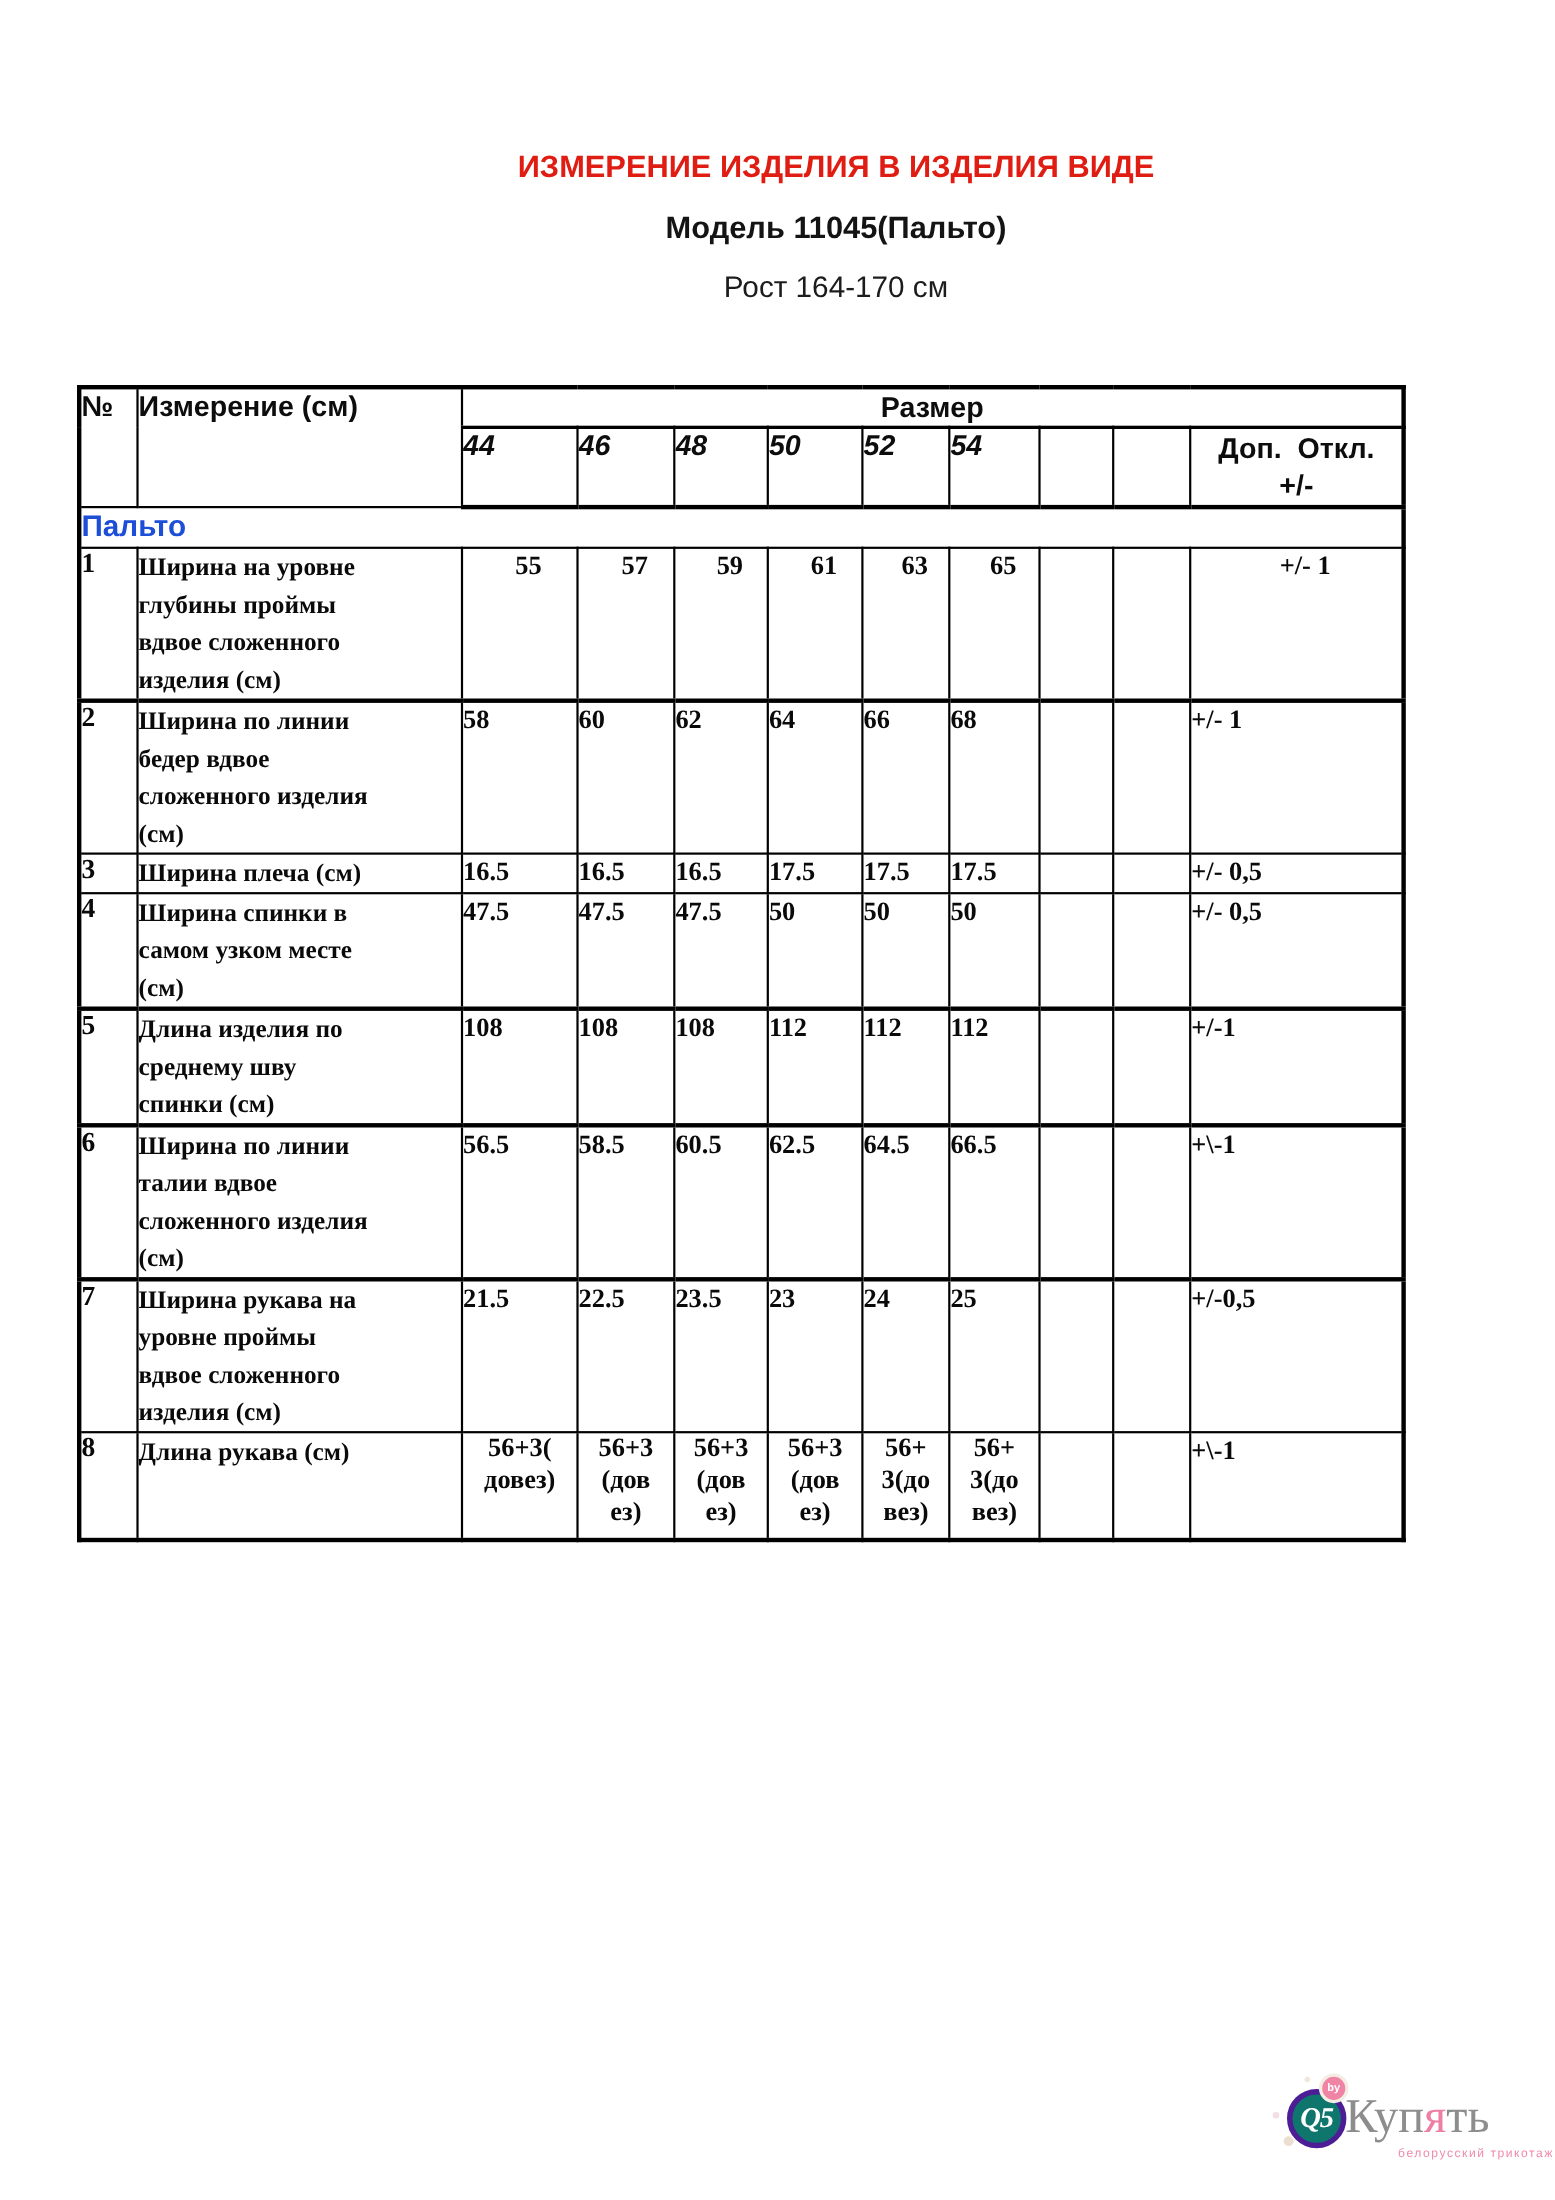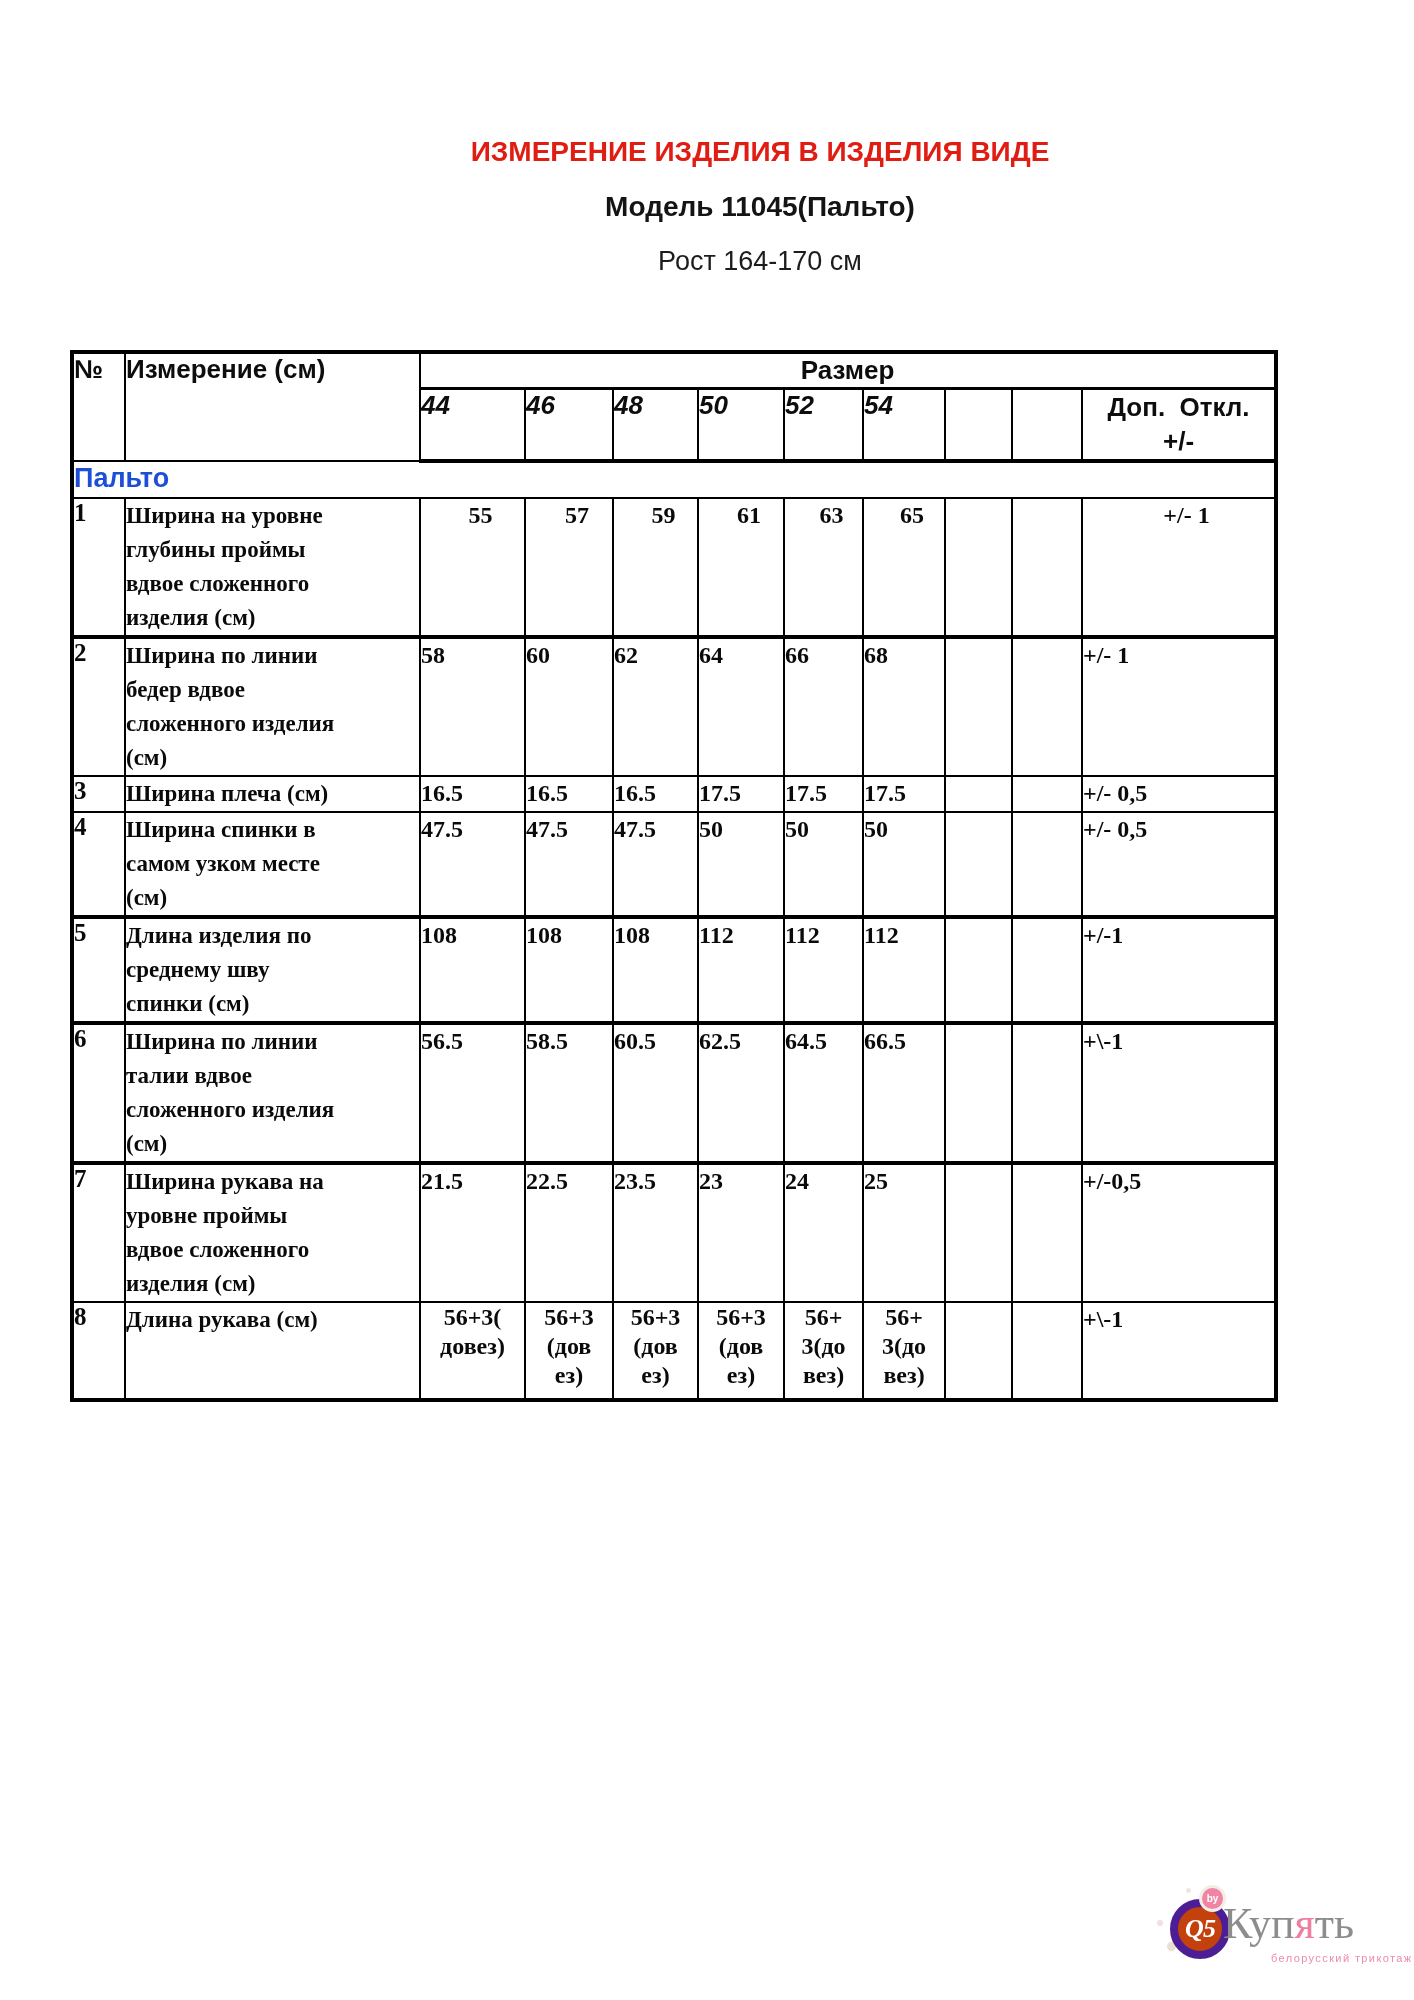--- a/index.html
+++ b/index.html
@@ -53,21 +53,21 @@
   tr.centered td.v, tr.centered td.tol{text-align:center;padding-left:16px;}
   tr.r8 td.v{line-height:29px;text-align:center;}
 
   
   .logo{position:absolute;left:1150px;top:1878px;width:260px;height:100px;}
   .logo .dot{position:absolute;border-radius:50%;}
   .logo .dot1{left:7px;top:42px;width:6px;height:6px;background:#f2dfe6;}
   .logo .dot2{left:17px;top:64px;width:9px;height:9px;background:#ecdfd2;}
   .logo .dot3{left:36px;top:10px;width:5px;height:5px;background:#f0e7dc;}
   .big-badge{position:absolute;left:20px;top:21px;width:44px;height:44px;border-radius:50%;
-             background:#c2410c;border:8px solid #4c1d95;text-align:center;
+             background:#0f766e;border:5px solid #4c1d95;text-align:center;
              font:italic 700 26px "Liberation Serif","DejaVu Serif",serif;
              color:#fff;line-height:44px;letter-spacing:-1px;}
   .by-badge{position:absolute;left:49px;top:7px;width:21px;height:21px;border-radius:50%;
             background:#ef84a5;border:3px solid #f3ede4;text-align:center;
             font:700 10px "Liberation Sans","DejaVu Sans",sans-serif;color:#fff;line-height:21px;}
   .logo-name{position:absolute;left:73px;top:24px;
              font:400 44px "Liberation Serif","DejaVu Serif",serif;color:#8d8d8d;
              letter-spacing:0px;line-height:44px;}
   .logo-name .accent{color:#ee7fa3;}
   .logo-tagline{position:absolute;left:121px;top:74px;

